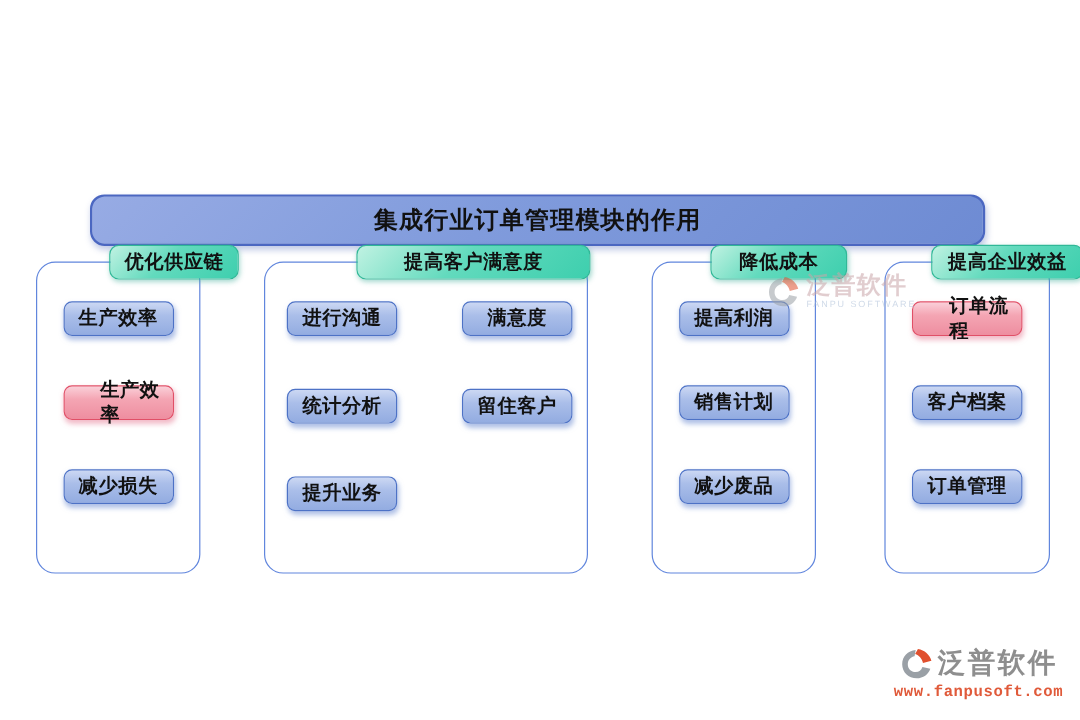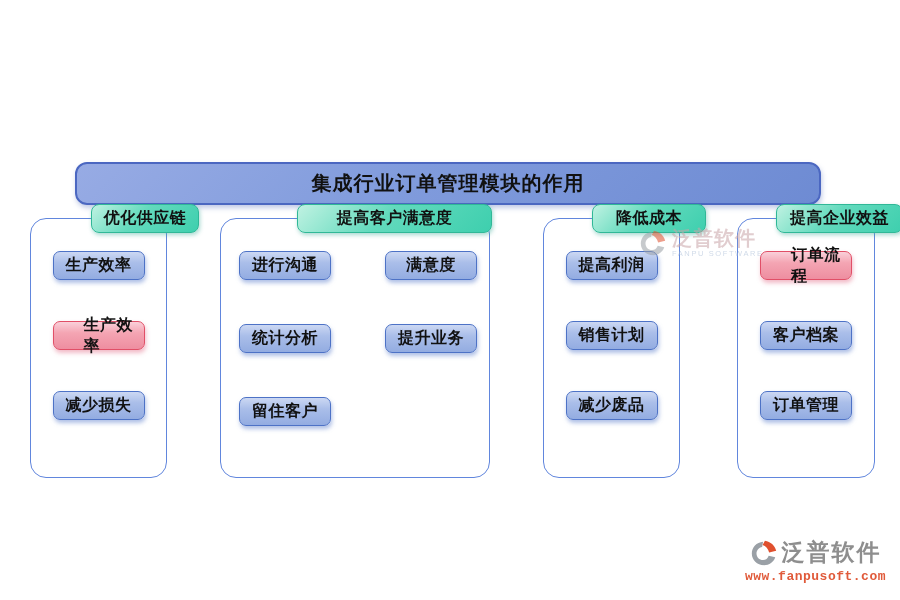--- a/index.html
+++ b/index.html
@@ -107,22 +107,22 @@
         <div class="pill blue">减少损失</div>
       </div>
   </div>
 
   <div class="panel panel-1">
     <div class="badge">提高客户满意度</div>
     <div class="items">
         <div class="pill blue">进行沟通</div>
         <div class="pill blue">满意度</div>
         <div class="pill blue">统计分析</div>
+        <div class="pill blue">留住客户</div>
         <div class="pill blue">提升业务</div>
-        <div class="pill blue">留住客户</div>
       </div>
   </div>
 
   <div class="panel panel-2">
     <div class="badge">降低成本</div>
     <div class="items">
         <div class="pill blue">提高利润</div>
         <div class="pill blue">销售计划</div>
         <div class="pill blue">减少废品</div>
       </div>

